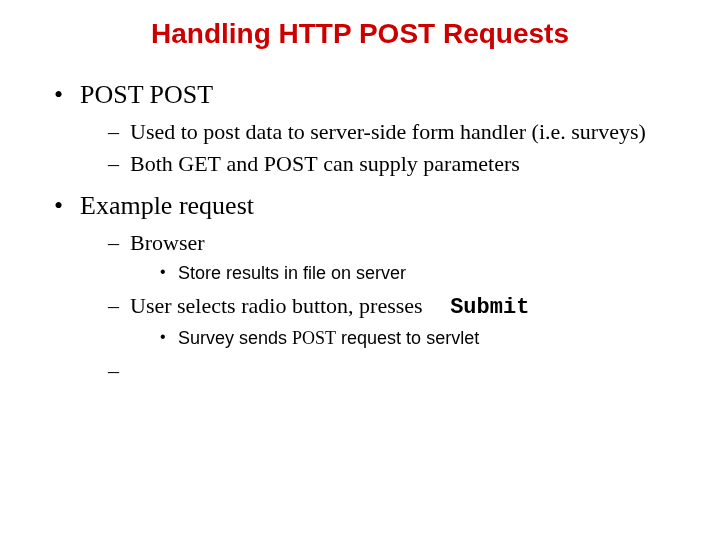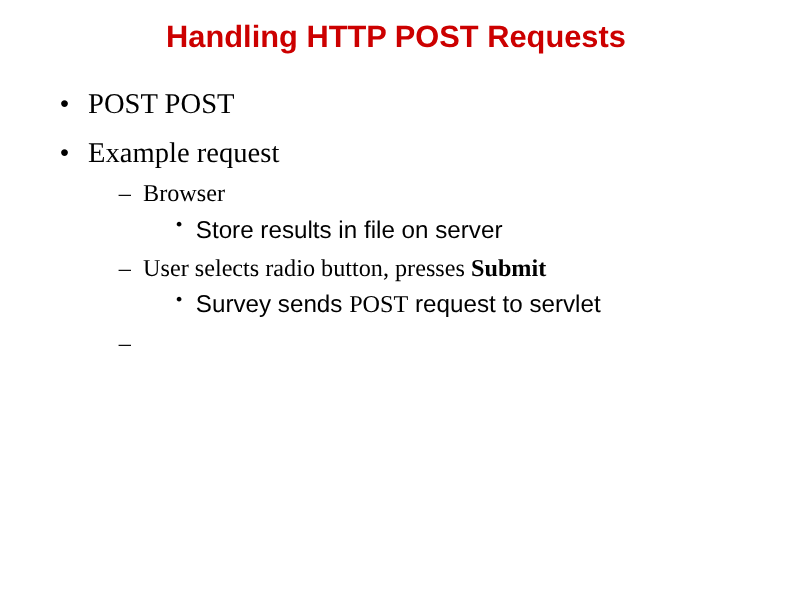--- a/index.html
+++ b/index.html
@@ -58,51 +58,55 @@
   ul.lvl2 > li::before {
     content: "–";
     position: absolute;
     left: 0;
     top: 0;
   }
   ul.lvl3 {
     list-style: none;
     margin: 4px 0 6px 0;
     padding: 0 0 0 30px;
-    font-size: 22px;
+    font-size: 18px;
     font-family: Arial, Helvetica, sans-serif;
   }
   ul.lvl3 > li {
     position: relative;
     padding-left: 18px;
     margin: 0 0 4px 0;
     line-height: 1.35;
   }
   ul.lvl3 > li::before {
     content: "•";
     position: absolute;
     left: 0;
     top: 0;
     font-size: 16px;
   }
   .mono { font-family: Liberation Serif, serif; }
-  .sans-bold { font-family: Liberation Serif, serif; font-weight: bold; }
+  .sans-bold { font-family: Liberation Mono, monospace; font-weight: bold; margin-left: 22px; }
 </style>
 </head>
 <body>
 
 <div class="slide">
 
   <h1 class="title" style="color:#cc0000">Handling HTTP POST Requests</h1>
 
   <ul class="lvl1">
 
     <li>
       <span>POST </span><span class="mono">POST</span>
       <ul class="lvl2">
+        <li>Used to post data to server-side form handler (i.e. surveys)</li>
+        <li>
+          <span>Both </span><span class="mono">GET</span><span> and </span><span class="mono">POST</span><span> can supply parameters</span>
+        </li>
       </ul>
     </li>
 
     <li>
       <span>Example request</span>
       <ul class="lvl2">
         <li>
           <span>Browser</span>
           <ul class="lvl3">
             <li>Store results in file on server</li>

